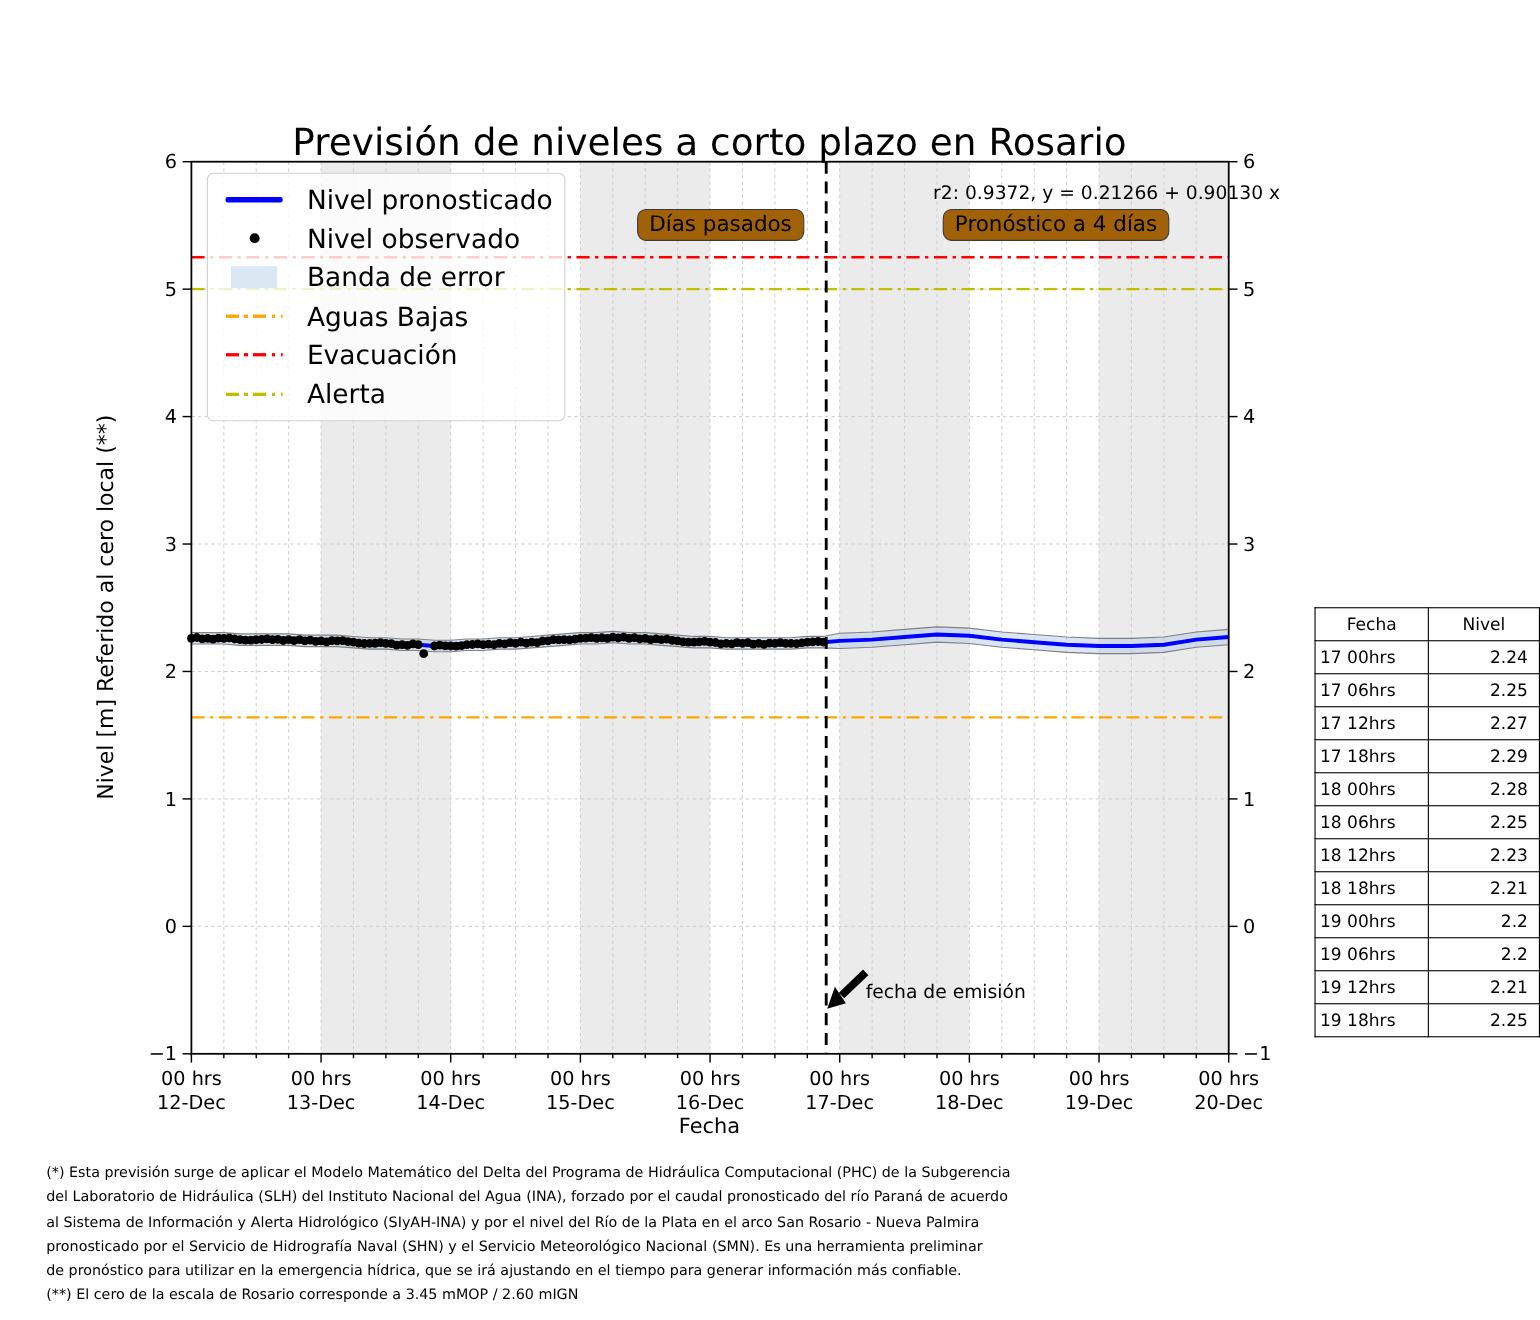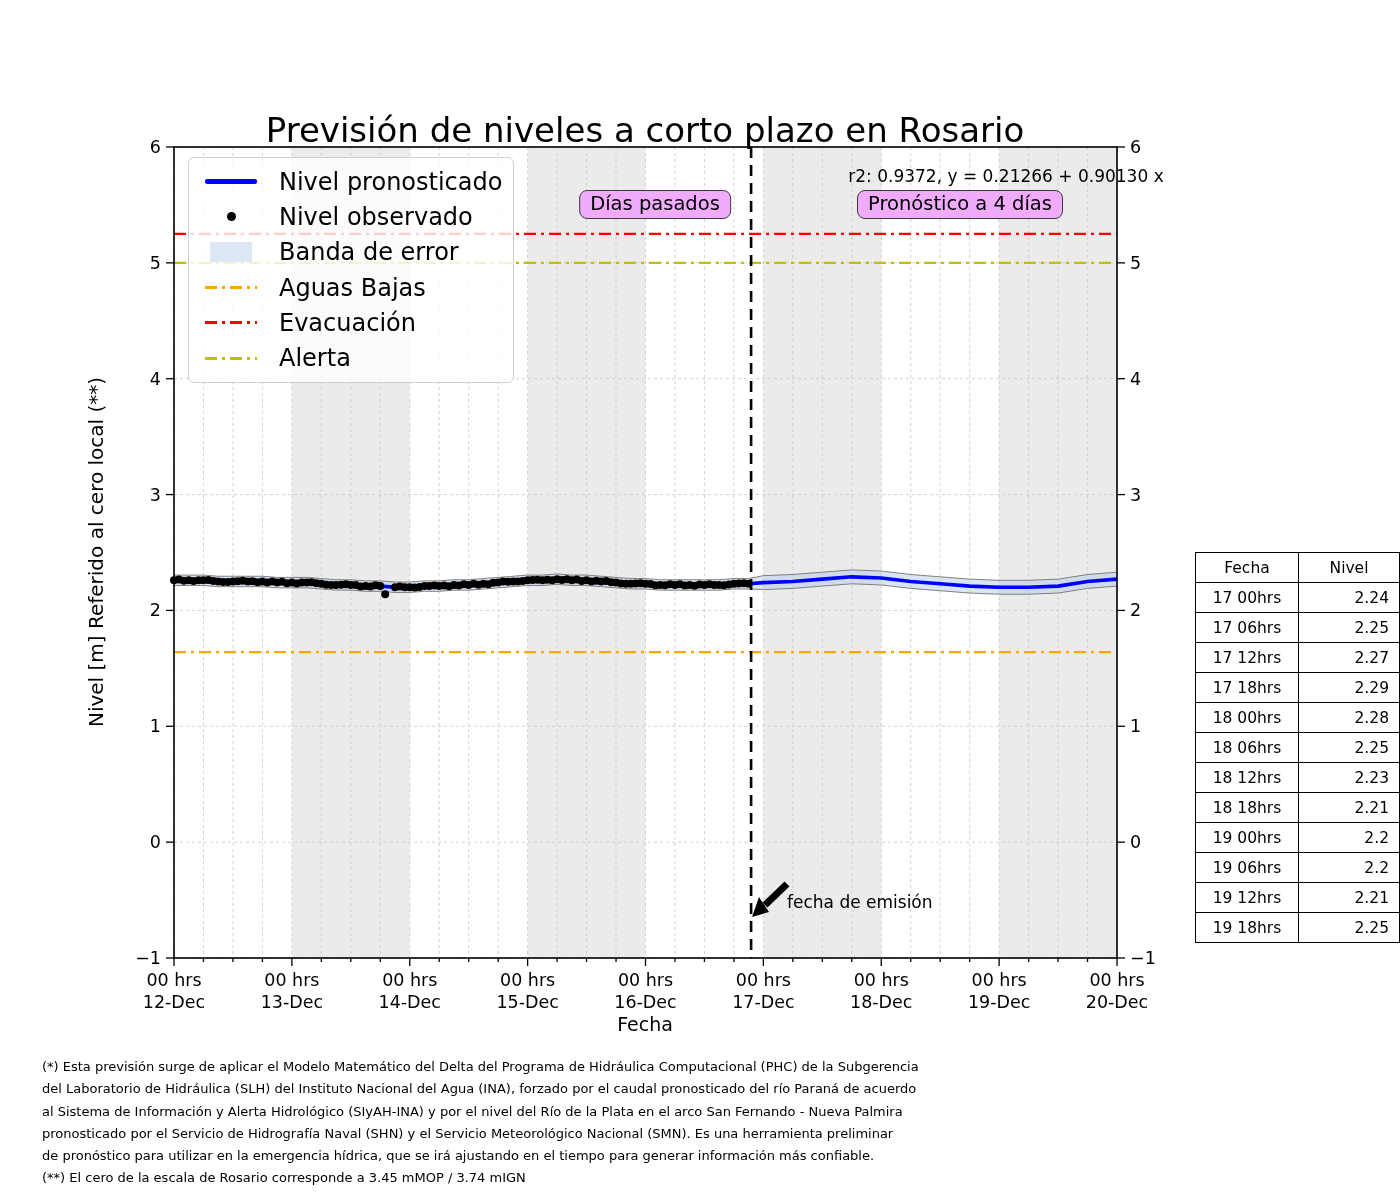--- a/index.html
+++ b/index.html
@@ -3,21 +3,21 @@
 <meta charset="utf-8">
 <style>
   html,body{margin:0;padding:0;background:#fff;}
   #fig{position:relative;width:1400px;height:1200px;background:#fff;
        font-family:"DejaVu Sans","Liberation Sans",sans-serif;color:#000;overflow:hidden;}
   #plot-svg{position:absolute;left:0;top:0;}
   .abs{position:absolute;}
   #chart-title{left:645px;top:110px;transform:translateX(-50%);font-size:34px;white-space:nowrap;}
   #y-axis-label{left:96px;top:552px;transform:translate(-50%,-50%) rotate(-90deg);font-size:20px;white-space:nowrap;}
   #x-axis-label{left:645px;top:1013px;transform:translateX(-50%);font-size:19px;}
-  .region-label{transform:translateX(-50%);background:#f0abfc;border:1.5px solid #3a3a3a;
+  .region-label{transform:translateX(-50%);background:#a16207;border:1.5px solid #3a3a3a;
        border-radius:8px;padding:1px 10px 3px 10px;font-size:19.5px;white-space:nowrap;}
   #past-label{left:655px;top:190px;}
   #forecast-label{left:960px;top:190px;}
   #regression-note{left:1006px;top:166px;transform:translateX(-50%);font-size:17px;white-space:nowrap;}
   #emission-note{left:787px;top:892px;font-size:17px;white-space:nowrap;}
   #legend{left:188px;top:157px;width:326px;height:226px;background:rgba(255,255,255,0.8);
        border:1px solid #cfcfcf;border-radius:6px;display:flex;flex-direction:column;
        justify-content:space-around;padding:6px 0;box-sizing:border-box;}
   .legend-item{display:flex;align-items:center;height:33px;}
   .legend-swatch{width:52px;margin-left:16px;margin-right:22px;flex:0 0 auto;
@@ -26,21 +26,21 @@
   .sw-line{width:52px;height:4.5px;background:#0000ff;border-radius:2px;}
   .sw-dot{width:9px;height:9px;border-radius:50%;background:#000;}
   .sw-patch{width:42px;height:20px;background:#dce7f4;}
   .sw-dashdot{width:52px;height:3px;}
   .dd-orange{background:repeating-linear-gradient(90deg,#ffa500 0 12px,transparent 12px 17px,#ffa500 17px 20px,transparent 20px 25px);}
   .dd-yellow{background:repeating-linear-gradient(90deg,#bfbf00 0 12px,transparent 12px 17px,#bfbf00 17px 20px,transparent 20px 25px);}
   .dd-red{background:repeating-linear-gradient(90deg,#ff0000 0 12px,transparent 12px 17px,#ff0000 17px 20px,transparent 20px 25px);}
   #level-table{left:1195px;top:552px;border-collapse:collapse;font-size:15.5px;}
   #level-table th,#level-table td{border:1.5px solid #000;height:29px;padding:0;}
   #level-table th{font-weight:normal;text-align:center;}
-  #level-table td.c-fecha{width:94px;text-align:center;padding:0 4px;}
+  #level-table td.c-fecha{width:94px;text-align:left;padding:0 4px;}
   #level-table td.c-nivel{width:86px;text-align:right;padding:0 10px 0 4px;}
   #footnote{left:42px;top:1056px;font-size:13px;line-height:22.3px;width:1150px;}
 </style>
 </head>
 <body>
 
 <div id="fig">
   <svg id="plot-svg" width="1400" height="1200">
       <rect x="291.875" y="147" width="117.875" height="811" fill="#ebebeb"></rect>
       <rect x="527.625" y="147" width="117.875" height="811" fill="#ebebeb"></rect>
@@ -405,18 +405,18 @@
         <tr>
           <td class="c-fecha">19 18hrs</td>
           <td class="c-nivel">2.25</td>
         </tr>
       </tbody>
   </table>
 
   <div class="abs" id="footnote">
     <div>(*) Esta previsión surge de aplicar el Modelo Matemático del Delta del Programa de Hidráulica Computacional (PHC) de la Subgerencia</div>
     <div>del Laboratorio de Hidráulica (SLH) del Instituto Nacional del Agua (INA), forzado por el caudal pronosticado del río Paraná de acuerdo</div>
-    <div>al Sistema de Información y Alerta Hidrológico (SIyAH-INA) y por el nivel del Río de la Plata en el arco San Fernando - Nueva Palmira</div>
+    <div>al Sistema de Información y Alerta Hidrológico (SIyAH-INA) y por el nivel del Río de la Plata en el arco San Rosario - Nueva Palmira</div>
     <div>pronosticado por el Servicio de Hidrografía Naval (SHN) y el Servicio Meteorológico Nacional (SMN). Es una herramienta preliminar</div>
     <div>de pronóstico para utilizar en la emergencia hídrica, que se irá ajustando en el tiempo para generar información más confiable.</div>
-    <div>(**) El cero de la escala de Rosario corresponde a 3.45 mMOP / 3.74 mIGN</div>
+    <div>(**) El cero de la escala de Rosario corresponde a 3.45 mMOP / 2.60 mIGN</div>
   </div>
 </div>
 
 </body></html>

